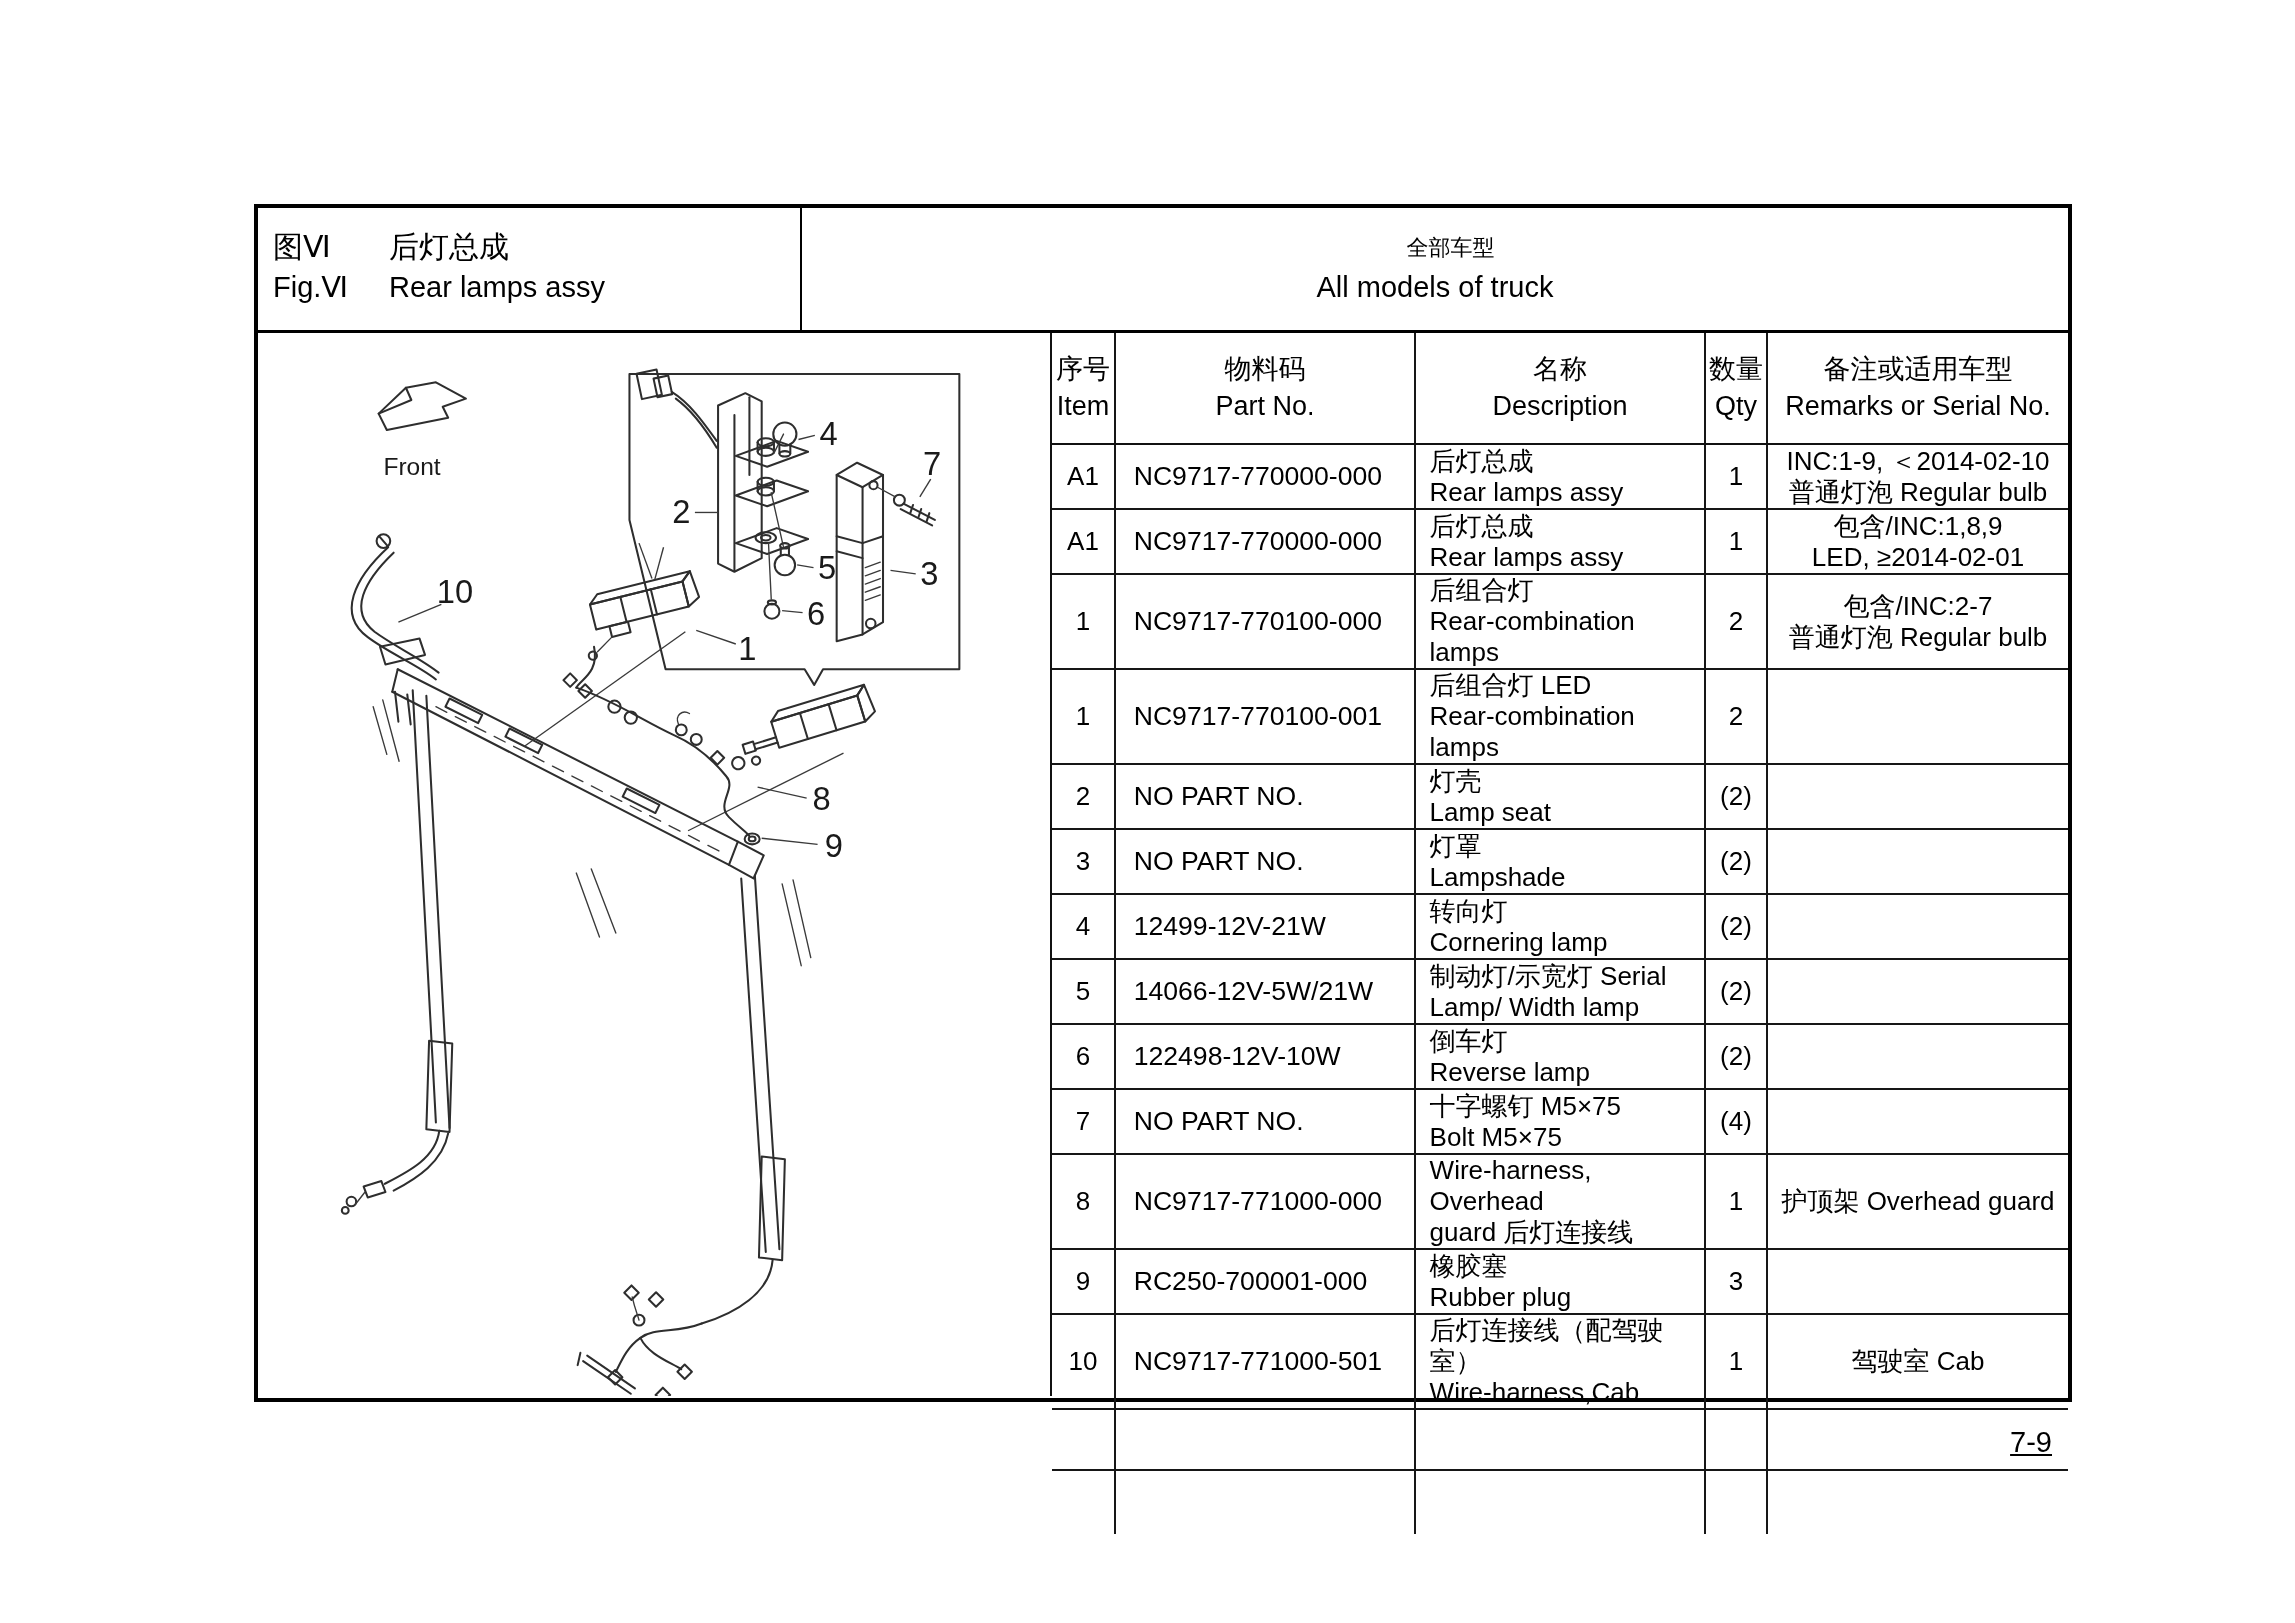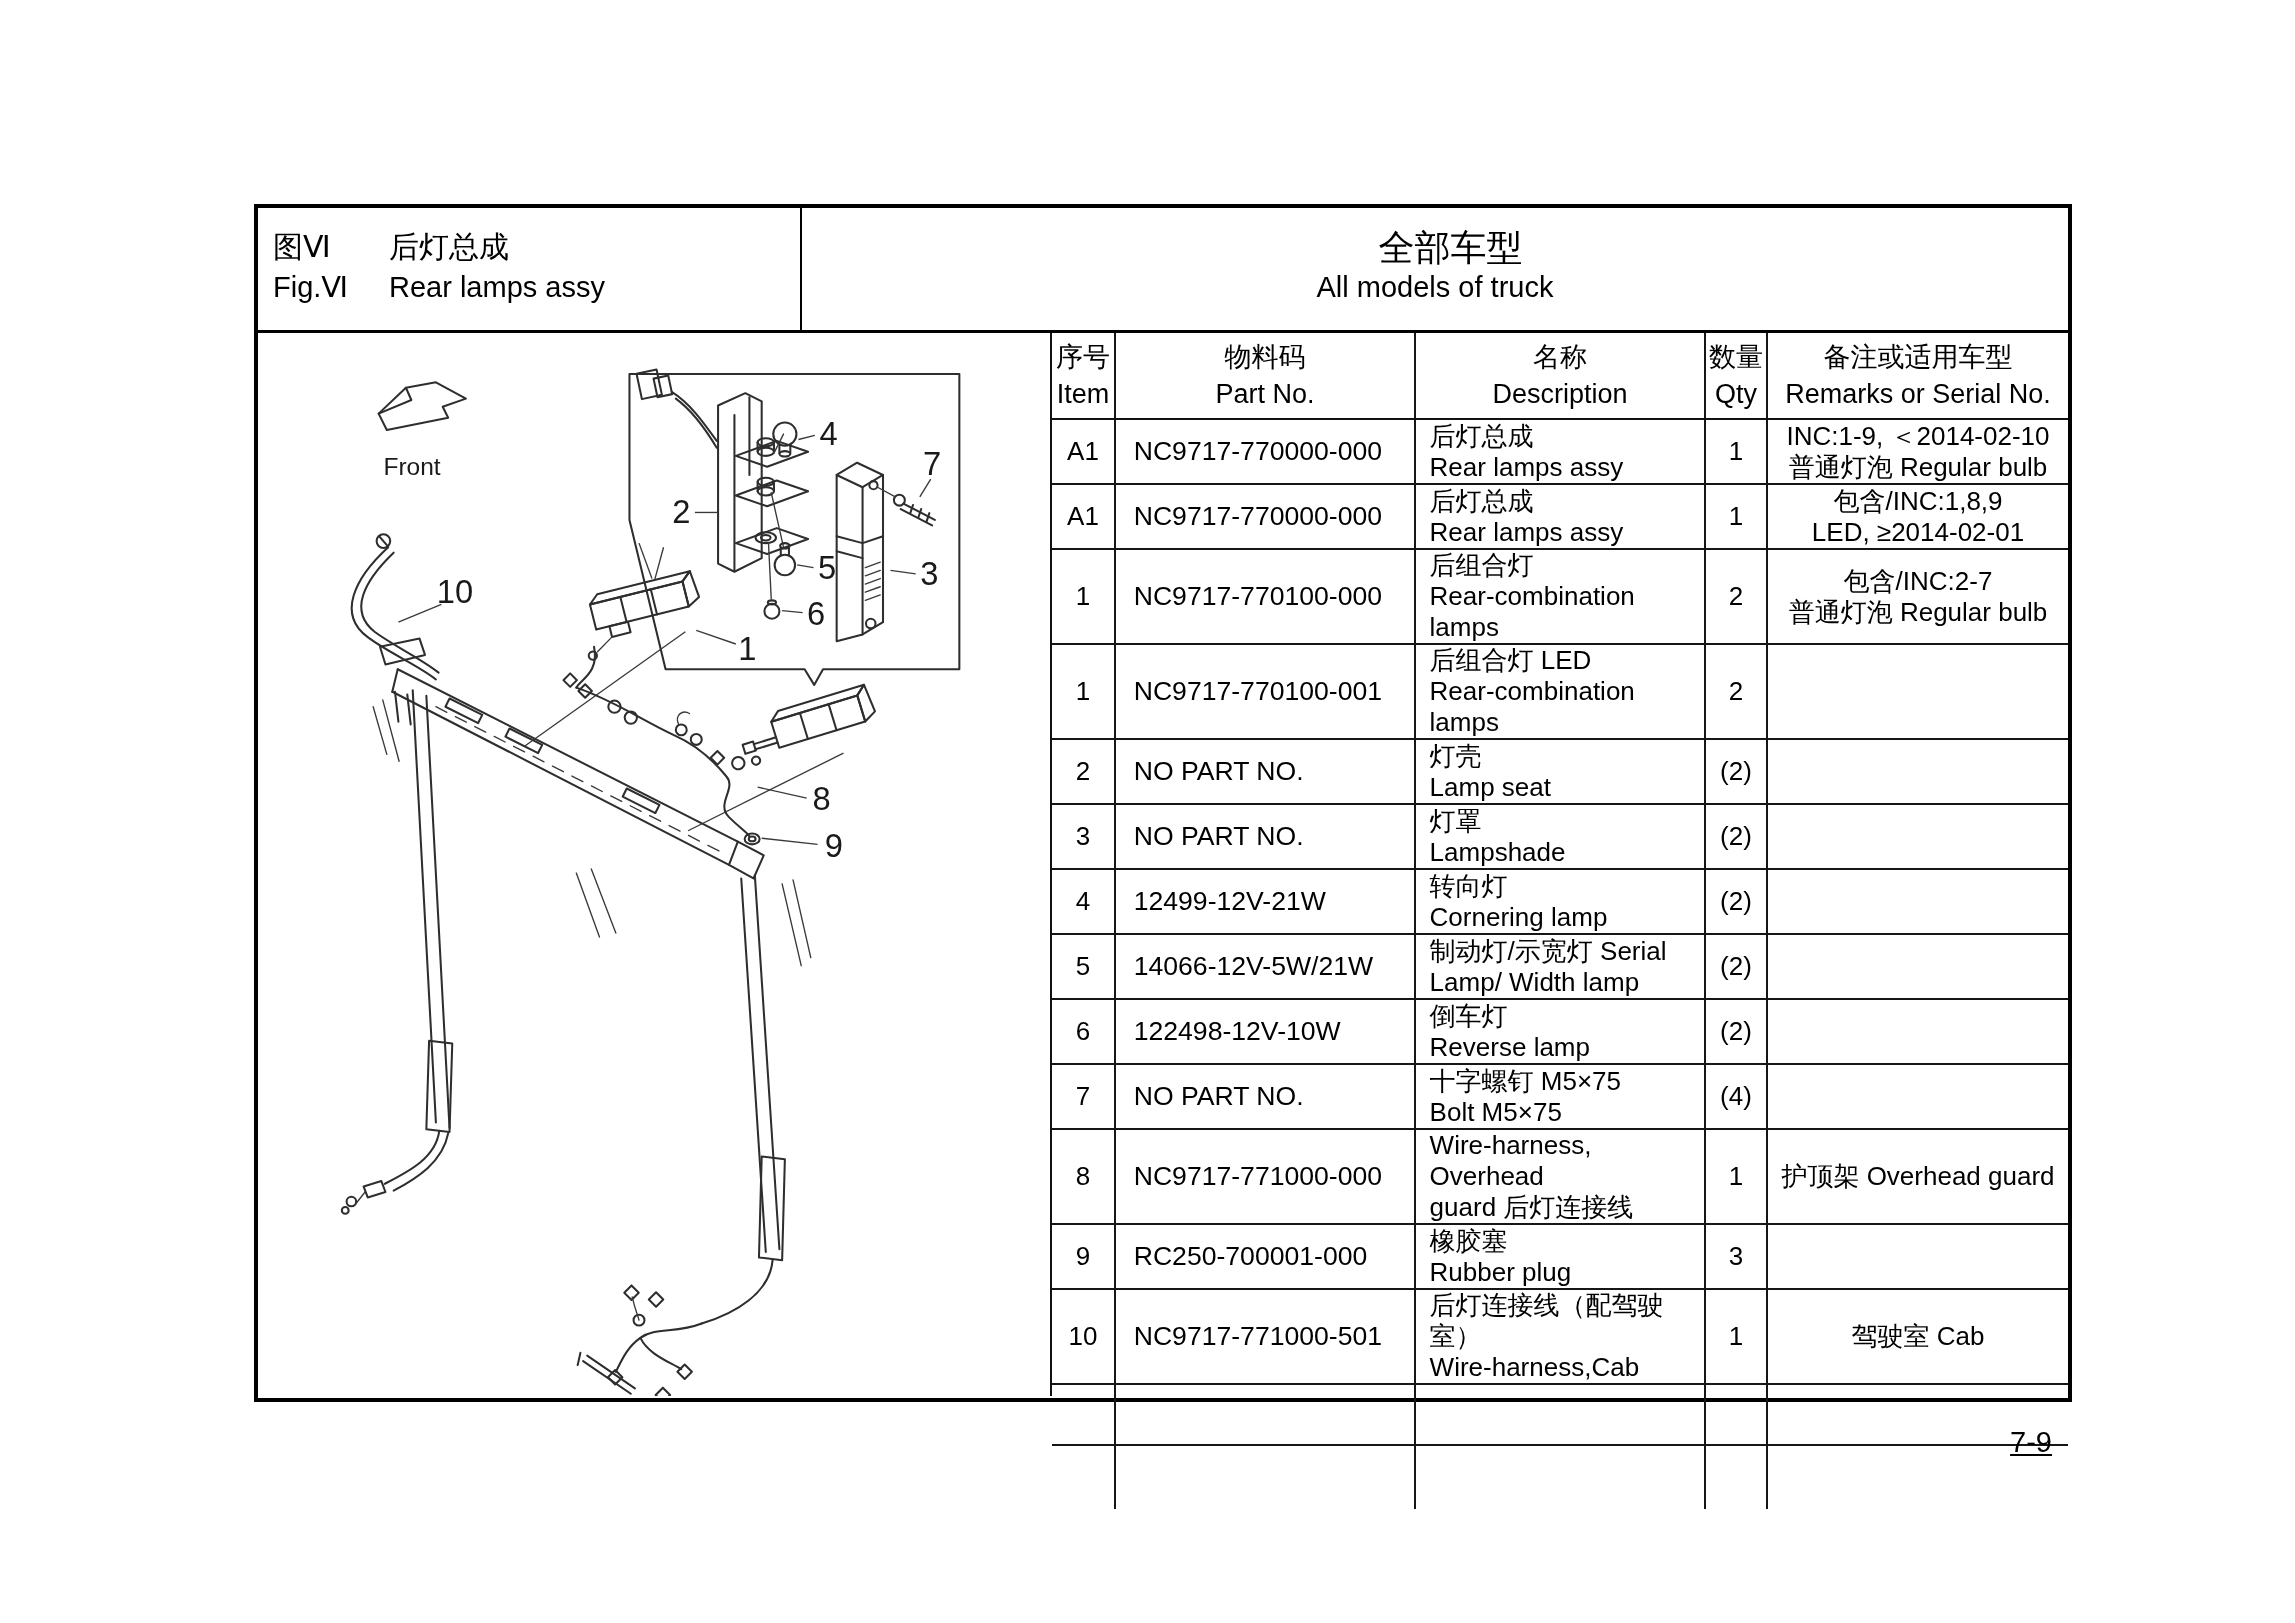--- a/index.html
+++ b/index.html
@@ -10,38 +10,38 @@
   
   .hdr{display:flex;height:125px;border-bottom:3.4px solid #000;box-sizing:border-box;}
   .hdr-left{width:544px;border-right:2.7px solid #000;box-sizing:border-box;
             padding:17.7px 0 0 15px;}
   .hdr-right{flex:1;text-align:center;padding-top:20.4px;}
   .t-row{display:flex;align-items:baseline;line-height:41px;}
   .t-label{width:116px;font-size:30px;}
   .t-name{font-size:30px;}
   .t-label-en{width:116px;font-size:29px;}
   .t-name-en{font-size:29px;}
-  .models-cn{font-size:36px;line-height:40px;margin-left:31px;}
+  .models-cn{font-size:22px;line-height:40px;margin-left:31px;}
   .models-en{font-size:29px;line-height:38px;}
   
   .main{display:flex;height:1063px;}
   .diagram{position:relative;width:792px;height:100%;}
   .diagram svg{display:block;}
   .tablewrap{flex:1;border-left:2px solid #111;box-sizing:border-box;}
   table.parts{border-collapse:collapse;table-layout:fixed;width:100%;height:100%;}
   table.parts td{border:2px solid #161616;padding:0;vertical-align:middle;
                  font-size:26px;line-height:31px;overflow:hidden;}
   table.parts tr.head td{border-bottom:2.7px solid #111;text-align:center;
                          font-size:27px;line-height:37px;}
   table.parts td.c-item,table.parts td.c-qty{text-align:center;}
   table.parts td.c-part{text-align:left;padding-left:17.7px;font-size:26.6px;}
   table.parts td.c-desc{text-align:left;padding-left:13.6px;}
   table.parts td.c-rem{text-align:center;}
   table.parts tr.data-row{height:65px;}
-  table.parts tr.head-row{height:86px;}
+  table.parts tr.head-row{height:111px;}
   table.parts tr.empty-row-a{height:61px;}
   table.parts tr.empty-row-b{height:64px;}
   
   table.parts td:first-child{border-left:none;}
   table.parts td:last-child{border-right:none;}
   table.parts tr:first-child td{border-top:none;}
   table.parts tr:last-child td{border-bottom:none;}
   
   .pageno{position:absolute;left:1963px;top:1426px;width:89px;text-align:right;
           font-size:29px;text-decoration:underline;}

